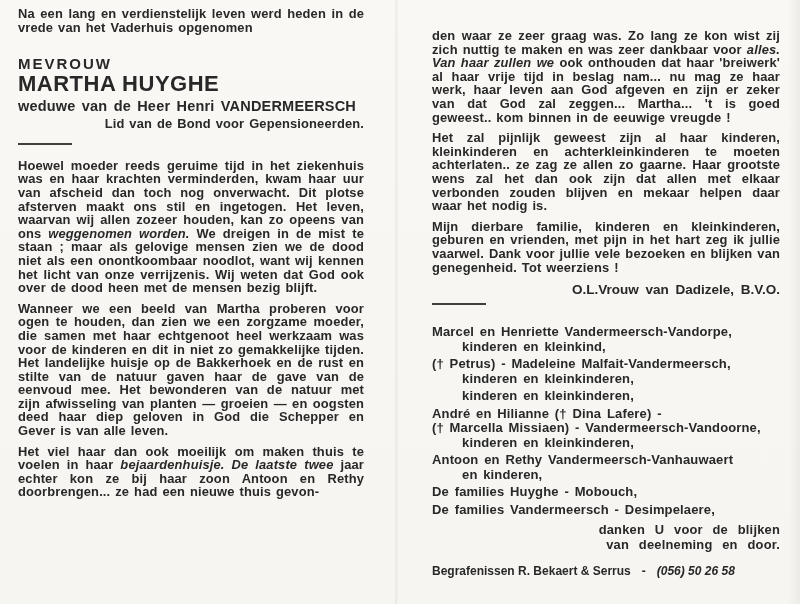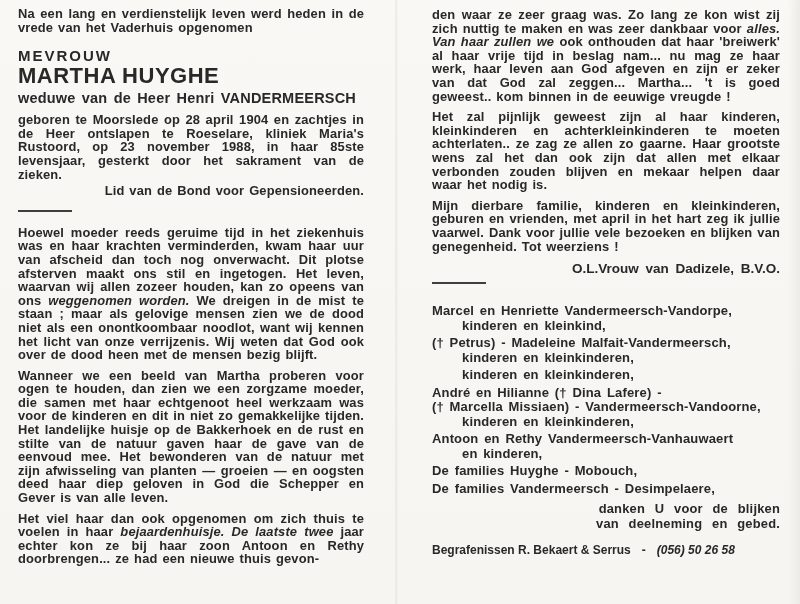--- a/index.html
+++ b/index.html
@@ -32,21 +32,21 @@
   .body-p {
     margin: 0;
     font-size: 12.9px;
     line-height: 13.6px;
     letter-spacing: 0.15px;
     word-spacing: 1.2px;
     text-align: justify;
   }
   .intro { margin-top: 7px; }
   .honorific {
-    margin-top: 14px;
+    margin-top: 22px;
     font-size: 15px; line-height: 16px; letter-spacing: 2px;
   }
   .deceased-name {
     margin: 0; margin-top: 0px;
     font-size: 22px; line-height: 24px; letter-spacing: 0.5px;
     white-space: nowrap;
   }
   .widow-line {
     margin-top: 2px;
     font-size: 14.5px; line-height: 16px; letter-spacing: 0.2px; word-spacing: 2px;
@@ -54,21 +54,21 @@
   }
   .life-dates { margin-top: 7px; }
   .membership { margin-top: 3px; text-align: right; }
   .short-rule {
     margin-top: 12px;
     width: 54px; height: 2px; background: #3f3f3f;
   }
   .p-gap { margin-top: 14px; }
   .p-gap2 { margin-top: 7px; }
 
-  .r-p1 { margin-top: 8px; }
+  .r-p1 { margin-top: 29px; }
   .dedication { margin-top: 8px; font-size: 13.5px; line-height: 15px; text-align: right; word-spacing: 3px; }
   .rule-right { margin-top: 6px; }
 
   .family-list { margin-top: 20px; }
   .family-item { margin-bottom: 3px; font-size: 13px; line-height: 14.5px; letter-spacing: 0.15px; word-spacing: 2px; }
   .family-item .sub { padding-left: 30px; }
 
   .thanks-block { margin-top: 6px; text-align: right; font-size: 12.9px; line-height: 14.5px; word-spacing: 6px; letter-spacing: 0.2px; }
 
   .funeral-line { margin-top: 12px; font-size: 12px; line-height: 14.5px; white-space: nowrap; }
@@ -81,36 +81,35 @@
 
 <div class="card">
   <div class="fold-line"></div>
   <div class="edge-shade"></div>
 
   <div class="col col-left">
     <p class="body-p intro">Na een lang en verdienstelijk leven werd heden in de vrede van het Vaderhuis opgenomen</p>
     <div class="honorific">MEVROUW</div>
     <h1 class="deceased-name">MARTHA HUYGHE</h1>
     <div class="widow-line">weduwe van de Heer Henri VANDERMEERSCH</div>
-    <p class="body-p life-dates">geboren te Moorslede op 28 april 1904 en zachtjes in de Heer ontslapen te Roeselare, kliniek Maria's Rustoord, op 23 november 1988, in haar 85ste levensjaar, gesterkt door het sakrament van de zieken.</p>
     <p class="body-p membership">Lid van de Bond voor Gepensioneerden.</p>
     <div class="short-rule"></div>
 
     <p class="body-p p-gap"><span>Hoewel moeder reeds geruime tijd in het ziekenhuis was en haar krachten verminderden, kwam haar uur van afscheid dan toch nog onverwacht. Dit plotse afsterven maakt ons stil en ingetogen. Het leven, waarvan wij allen zozeer houden, kan zo opeens van ons </span><i>weggenomen worden.</i><span> We dreigen in de mist te staan ; maar als gelovige mensen zien we de dood niet als een onontkoombaar noodlot, want wij kennen het licht van onze verrijzenis. Wij weten dat God ook over de dood heen met de mensen bezig blijft.</span></p>
 
     <p class="body-p p-gap2">Wanneer we een beeld van Martha proberen voor ogen te houden, dan zien we een zorgzame moeder, die samen met haar echtgenoot heel werkzaam was voor de kinderen en dit in niet zo gemakkelijke tijden. Het landelijke huisje op de Bakkerhoek en de rust en stilte van de natuur gaven haar de gave van de eenvoud mee. Het bewonderen van de natuur met zijn afwisseling van planten — groeien — en oogsten deed haar diep geloven in God die Schepper en Gever is van alle leven.</p>
 
-    <p class="body-p p-gap2"><span>Het viel haar dan ook opgenomen om zich thuis te voelen in haar </span><i>bejaardenhuisje. De laatste twee</i><span> jaar echter kon ze bij haar zoon Antoon en Rethy doorbrengen... ze had een nieuwe thuis gevon-</span></p>
+    <p class="body-p p-gap2"><span>Het viel haar dan ook moeilijk om maken thuis te voelen in haar </span><i>bejaardenhuisje. De laatste twee</i><span> jaar echter kon ze bij haar zoon Antoon en Rethy doorbrengen... ze had een nieuwe thuis gevon-</span></p>
   </div>
 
   <div class="col col-right">
     <p class="body-p r-p1"><span>den waar ze zeer graag was. Zo lang ze kon wist zij zich nuttig te maken en was zeer dankbaar voor </span><i>alles. Van haar zullen we</i><span> ook onthouden dat haar 'breiwerk' al haar vrije tijd in beslag nam... nu mag ze haar werk, haar leven aan God afgeven en zijn er zeker van dat God zal zeggen... Martha... 't is goed geweest.. kom binnen in de eeuwige vreugde !</span></p>
 
     <p class="body-p p-gap2">Het zal pijnlijk geweest zijn al haar kinderen, kleinkinderen en achterkleinkinderen te moeten achterlaten.. ze zag ze allen zo gaarne. Haar grootste wens zal het dan ook zijn dat allen met elkaar verbonden zouden blijven en mekaar helpen daar waar het nodig is.</p>
-    <p class="body-p p-gap2">Mijn dierbare familie, kinderen en kleinkinderen, geburen en vrienden, met april in het hart zeg ik jullie vaarwel. Dank voor jullie vele bezoeken en blijken van genegenheid. Tot weerziens !</p>
+    <p class="body-p p-gap2">Mijn dierbare familie, kinderen en kleinkinderen, geburen en vrienden, met pijn in het hart zeg ik jullie vaarwel. Dank voor jullie vele bezoeken en blijken van genegenheid. Tot weerziens !</p>
 
     <div class="dedication">O.L.Vrouw van Dadizele, B.V.O.</div>
     <div class="short-rule rule-right"></div>
 
     <div class="family-list">
       <div class="family-item">
         <div>Marcel en Henriette Vandermeersch-Vandorpe,</div>
         <div class="sub">kinderen en kleinkind,</div>
       </div>
       <div class="family-item">
@@ -132,20 +131,20 @@
       <div class="family-item">
         <div>De families Huyghe - Mobouch,</div>
       </div>
       <div class="family-item">
         <div>De families Vandermeersch - Desimpelaere,</div>
       </div>
     </div>
 
     <div class="thanks-block">
       <div>danken U voor de blijken</div>
-      <div>van deelneming en gebed.</div>
+      <div>van deelneming en door.</div>
     </div>
 
     <div class="funeral-line">
       <span>Begrafenissen R. Bekaert &amp; Serrus</span><span class="sep">-</span><span class="phone">(056) 50 26 58</span>
     </div>
   </div>
 </div>
 
 </body></html>

